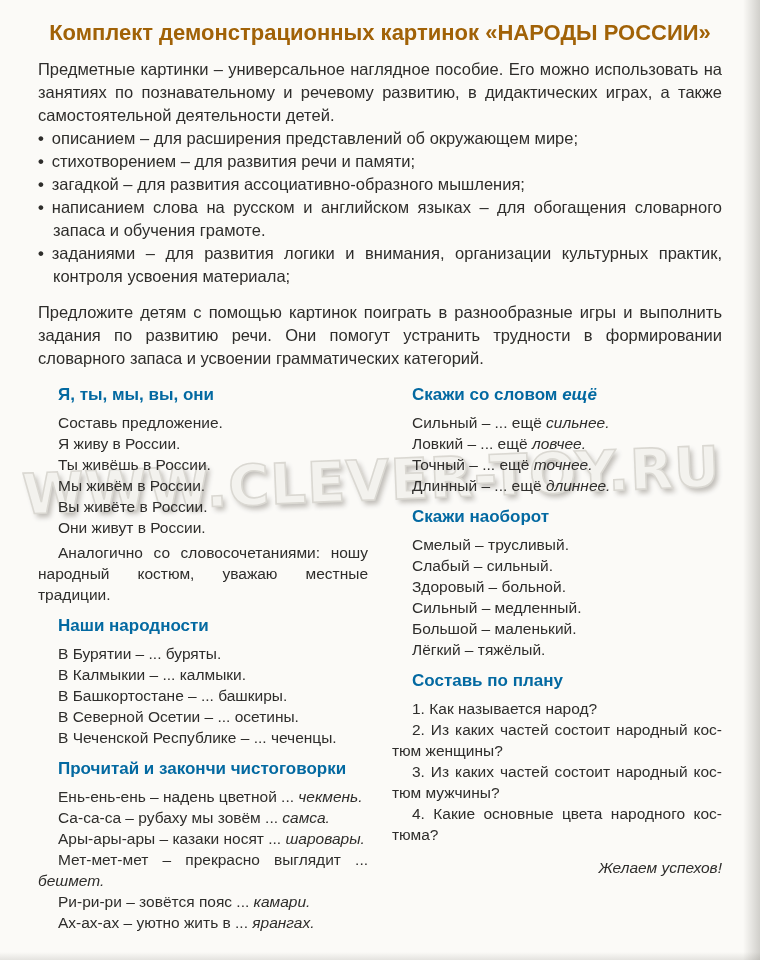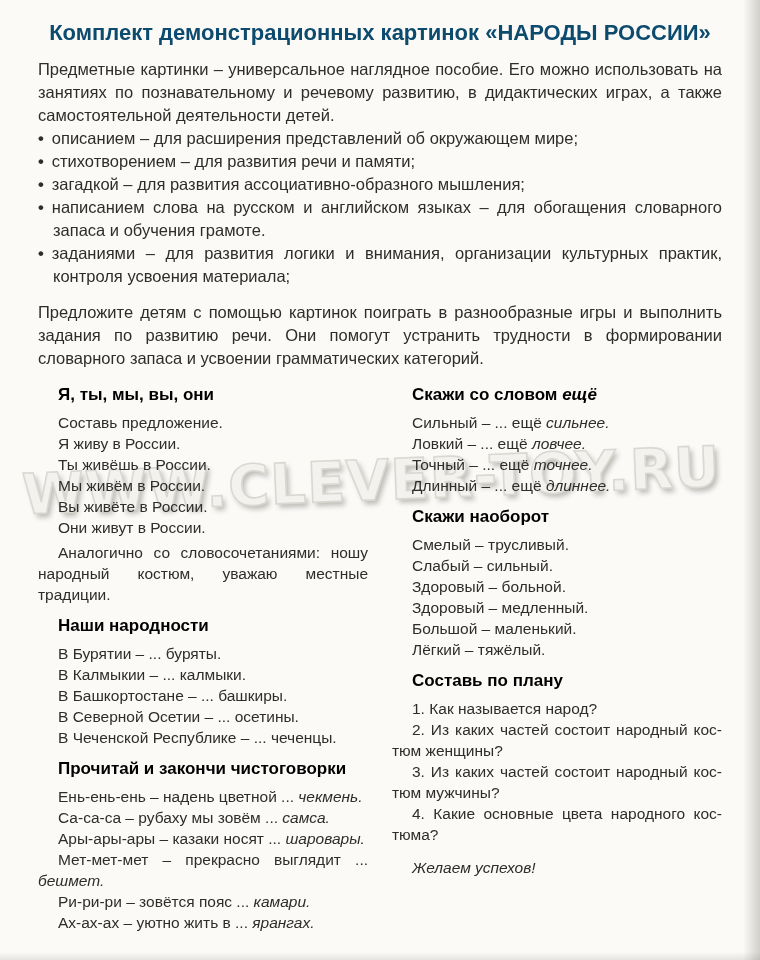--- a/index.html
+++ b/index.html
@@ -6,43 +6,43 @@
   body{
     width:760px;height:960px;
     background:#fbfaf7;
     font-family:"Liberation Sans",sans-serif;
     color:#2e2d2b;
     position:relative;
     overflow:hidden;
   }
   .page{position:relative;z-index:1;padding:20px 38px 0 38px;}
   .title{
-    font-size:22px;font-weight:bold;color:#0c4a6e;
+    font-size:22px;font-weight:bold;color:#a16207;
     text-align:center;margin:0 0 12px 0;line-height:26px;
   }
   .tp{font-size:16.5px;line-height:23px;text-align:justify;margin:0;}
   .cap{margin-top:13px;}
   .p2{margin-top:13px;}
   .bullets{margin:0;}
   .bl{
     font-size:16.5px;line-height:23px;text-align:justify;margin:0;
     padding-left:15px;text-indent:-15px;
   }
   .bl::before{content:"•";font-weight:bold;margin-right:8px;}
   .cols{display:flex;gap:24px;margin-top:12px;}
   .col{flex:1;min-width:0;padding-left:20px;}
-  .h{font-size:17px;font-weight:bold;color:#000000;margin:10px 0 7px 0;line-height:21px;}
+  .h{font-size:17px;font-weight:bold;color:#0369a1;margin:10px 0 7px 0;line-height:21px;}
   .h0{margin-top:2px;}
   .p{
     font-size:15.5px;line-height:21px;text-align:justify;
     margin:0 0 0 -20px;text-indent:20px;
   }
   .sp{margin-top:4px;}
   .outro{
-    font-size:15.5px;font-style:italic;text-align:left;
+    font-size:15.5px;font-style:italic;text-align:right;
     margin-top:12px;line-height:21px;
   }
   .b{font-weight:normal;}
   .i{font-style:italic;}
   .watermark{
     position:absolute;top:448px;left:22px;z-index:0;
     font-family:"DejaVu Sans",sans-serif;font-weight:bold;
     font-size:56px;letter-spacing:1px;white-space:nowrap;
     color:#f3f2ee;
     -webkit-text-stroke:1.6px #d9d7d1;
@@ -125,21 +125,21 @@
           <p class="p"><span>Ловкий – ... ещё </span><span class="i">ловчее.</span></p>
           <p class="p"><span>Точный – ... ещё </span><span class="i">точнее.</span></p>
           <p class="p"><span>Длинный – ... ещё </span><span class="i">длиннее.</span></p>
         </div>
       <h3 class="h"><span>Скажи наоборот</span></h3>
       <div>
 
       <p class="p"><span>Смелый – трусливый.</span></p>
           <p class="p"><span>Слабый – сильный.</span></p>
           <p class="p"><span>Здоровый – больной.</span></p>
-          <p class="p"><span>Здоровый – медленный.</span></p>
+          <p class="p"><span>Сильный – медленный.</span></p>
           <p class="p"><span>Большой – маленький.</span></p>
           <p class="p"><span>Лёгкий – тяжёлый.</span></p>
         </div>
       <h3 class="h"><span>Составь по плану</span></h3>
       <div>
 
       <p class="p"><span>1. Как называется народ?</span></p>
           <p class="p"><span>2. Из каких частей состоит народный кос­тюм женщины?</span></p>
           <p class="p"><span>3. Из каких частей состоит народный кос­тюм мужчины?</span></p>
           <p class="p"><span>4. Какие основные цвета народного кос­тюма?</span></p>

